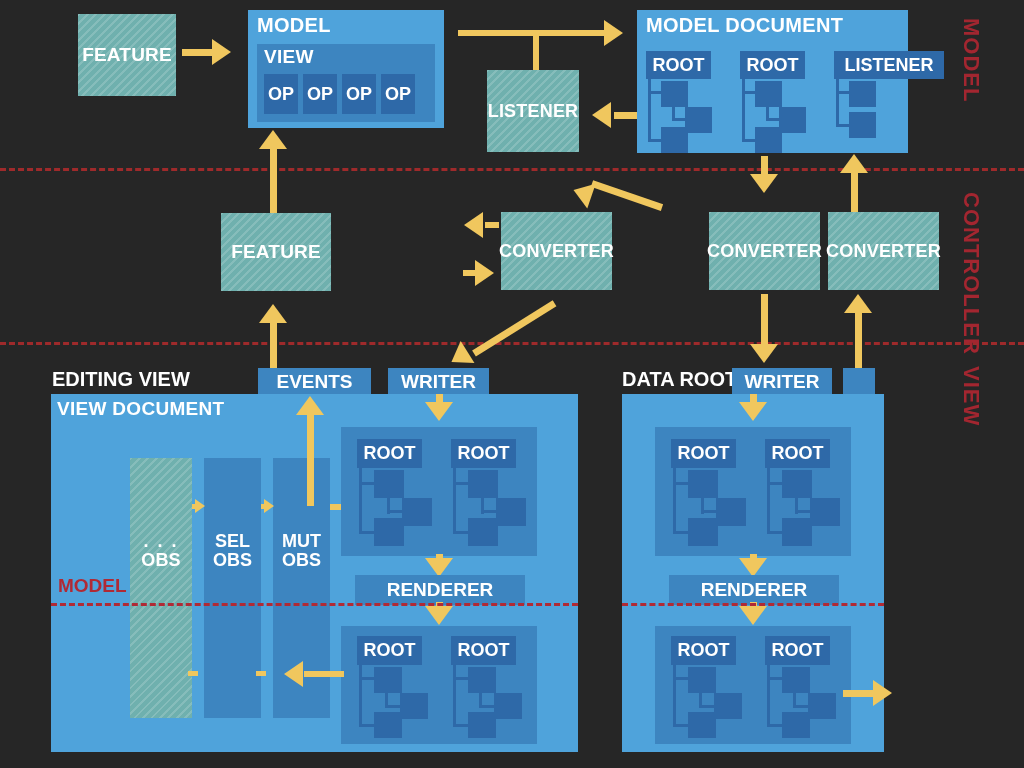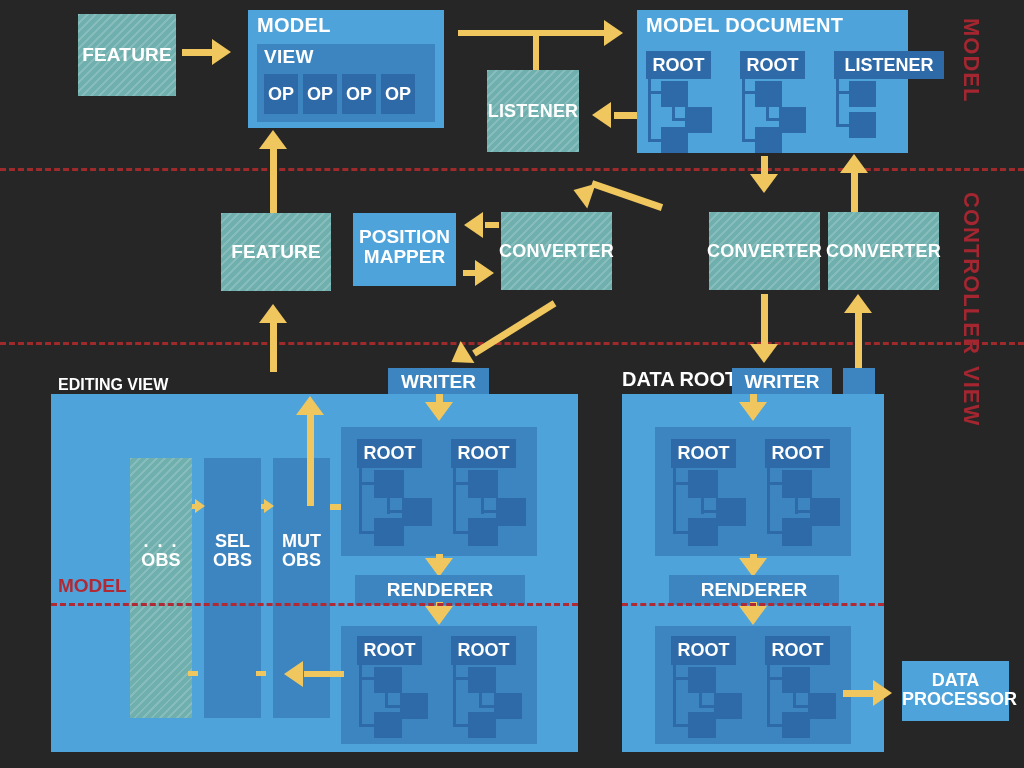--- a/index.html
+++ b/index.html
@@ -180,24 +180,20 @@
     <div class="ahead abs ah-up" style="left:840px;top:154px;"></div>
   </div>
 
   <div class="abs teal" style="left:221px;top:213px;width:110px;height:78px;font-size:19px;">FEATURE</div>
 
   <div class="arrow">
     <div class="ashaft abs" style="left:270px;top:322px;width:7px;height:50px;"></div>
     <div class="ahead abs ah-up" style="left:259px;top:304px;"></div>
   </div>
 
-  <div class="abs blue" style="left:353px;top:213px;width:103px;height:73px;font-size:19px;display:block;padding-top:14px;">
-    <div style="text-align:center;">POSITION</div>
-    <div style="text-align:center;">MAPPER</div>
-  </div>
 
   <div class="arrow">
     <div class="ashaft abs" style="left:485px;top:222px;width:14px;height:6px;"></div>
     <div class="ahead abs ah-left" style="left:464px;top:212px;"></div>
   </div>
   <div class="arrow">
     <div class="ashaft abs" style="left:463px;top:270px;width:14px;height:6px;"></div>
     <div class="ahead abs ah-right" style="left:475px;top:260px;"></div>
   </div>
 
@@ -215,25 +211,27 @@
   <div class="arrow">
     <div class="ashaft abs" style="left:761px;top:294px;width:7px;height:54px;"></div>
     <div class="ahead abs ah-down" style="left:750px;top:344px;"></div>
   </div>
 
   <div class="arrow">
     <div class="ashaft abs" style="left:855px;top:312px;width:7px;height:62px;"></div>
     <div class="ahead abs ah-up" style="left:844px;top:294px;"></div>
   </div>
 
-  <div class="hdr-onbg abs" style="left:58px;top:368px;font-size:16px;margin-top:8px;">EDITING VIEW</div>
-
+  <div class="hdr-onbg abs" style="left:52px;top:368px;font-size:20px;">EDITING VIEW</div>
+
+  <div class="abs blue-mid" style="left:258px;top:368px;width:113px;height:28px;font-size:19px;">EVENTS</div>
   <div class="abs blue-mid" style="left:388px;top:368px;width:101px;height:28px;font-size:19px;">WRITER</div>
 
   <div class="abs blue" style="left:51px;top:394px;width:527px;height:358px;display:block;">
+    <div class="panel-title" style="left:6px;top:5px;font-size:19px;">VIEW DOCUMENT</div>
 
     <div class="abs teal" style="left:79px;top:64px;width:62px;height:260px;display:block;padding-top:74px;font-size:18px;">
       <div style="text-align:center;letter-spacing:2px;">. . .</div>
       <div style="text-align:center;">OBS</div>
     </div>
     <div class="abs blue-mid" style="left:153px;top:64px;width:57px;height:260px;display:block;padding-top:74px;font-size:18px;">
       <div style="text-align:center;">SEL</div>
       <div style="text-align:center;">OBS</div>
     </div>
     <div class="abs blue-mid" style="left:222px;top:64px;width:57px;height:260px;display:block;padding-top:74px;font-size:18px;">
@@ -409,18 +407,14 @@
     </div>
 
     <div class="dash-quirk" style="left:0px;top:209px;width:262px;"></div>
   </div>
 
   <div class="arrow">
     <div class="ashaft abs" style="left:843px;top:690px;width:34px;height:7px;"></div>
     <div class="ahead abs ah-right" style="left:873px;top:680px;"></div>
   </div>
 
-  <div class="abs blue" style="left:902px;top:661px;width:107px;height:60px;font-size:18px;display:block;padding-top:10px;">
-    <div style="text-align:center;">DATA</div>
-    <div style="text-align:center;">PROCESSOR</div>
-  </div>
 
 </div>
 
 </body></html>

